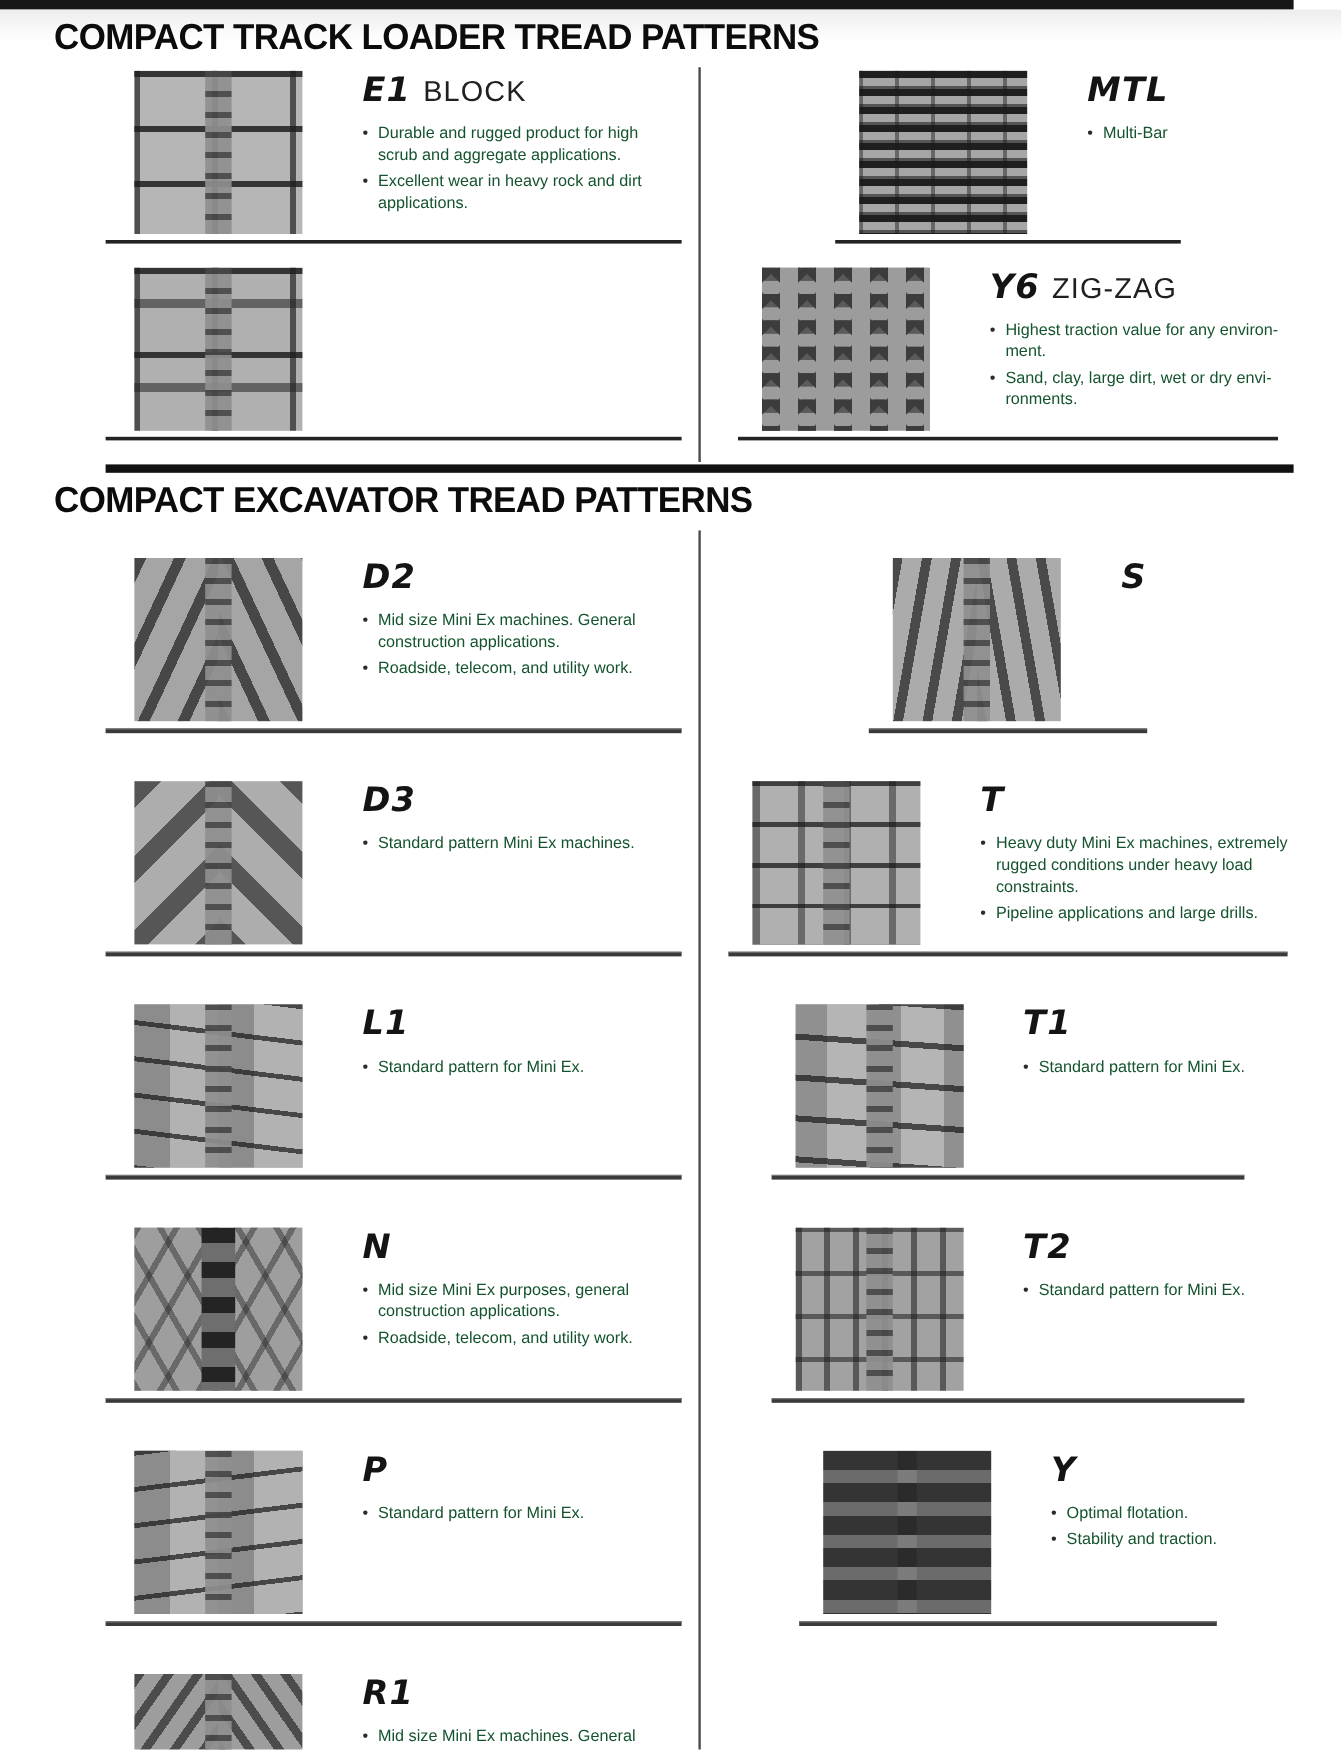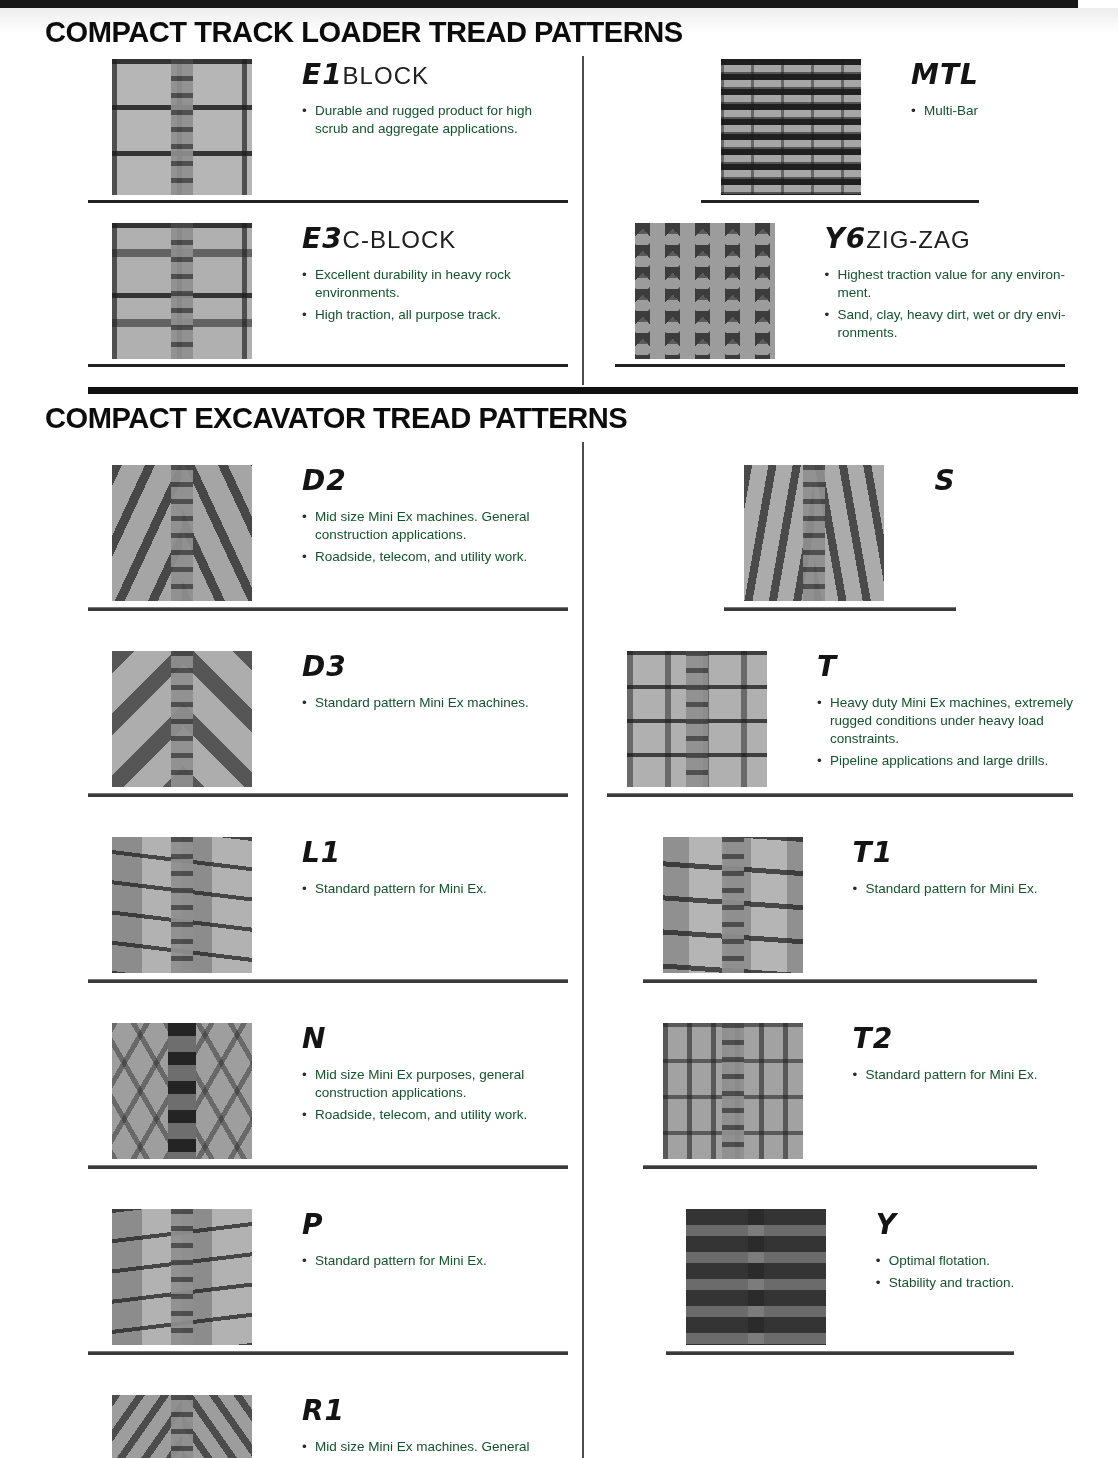--- a/index.html
+++ b/index.html
@@ -33,21 +33,21 @@
   .row.filler{flex:1;}
   .section-endbar{height:7px;background:#111111;margin:0 40px 0 88px;position:relative;z-index:1;}
 
   
   .tread{width:140px;height:136px;position:relative;overflow:hidden;flex:none;background:#a9a9a9;}
   .col-left .tread{margin-left:24px;}
   .col-right .tread{margin-left:40px;}
   .info{margin-left:50px;padding-top:2px;min-width:0;}
   .ttl{display:flex;align-items:baseline;}
   .code{font-family:"DejaVu Sans",sans-serif;font-style:italic;font-weight:800;font-size:28px;line-height:1;color:#141414;letter-spacing:1px;}
-  .nm{font-size:24px;line-height:1;font-weight:400;color:#202020;letter-spacing:1px;}
+  .nm{font-size:24px;line-height:1;font-weight:400;color:#202020;letter-spacing:1px;margin-left:10px;}
   .bullets{list-style:none;margin:13px 0 0;padding:0;font-size:13.5px;line-height:1.33;color:#14532d;}
   .bullets li{position:relative;padding-left:13px;margin-bottom:4px;white-space:pre-line;}
   .bullets li::before{content:"\2022";position:absolute;left:0;top:0;color:#2b2b2b;}
 
   
   .spine::before{content:"";position:absolute;left:50%;width:22px;margin-left:-11px;top:0;bottom:0;
     background:repeating-linear-gradient(180deg,#474747 0 5px,#8f8f8f 5px 17px);opacity:.92;}
   .spine-dark::before{content:"";position:absolute;left:50%;width:28px;margin-left:-14px;top:0;bottom:0;
     background:repeating-linear-gradient(180deg,#242424 0 13px,#6e6e6e 13px 29px);}
   .pat-e1{background:
@@ -117,36 +117,27 @@
     <div class="row">
       <div class="tread pat-e1 spine"></div>
       <div class="info">
         <div class="ttl">
           <span class="code">E1</span>
           <span class="nm">BLOCK</span>
         </div>
         <ul class="bullets">
           <li>Durable and rugged product for high
 scrub and aggregate applications.</li>
+          <li>Excellent wear in heavy rock and dirt
+applications.</li>
         </ul>
       </div>
     </div>
     <div class="row">
       <div class="tread pat-e3 spine"></div>
-      <div class="info">
-        <div class="ttl">
-          <span class="code">E3</span>
-          <span class="nm">C-BLOCK</span>
-        </div>
-        <ul class="bullets">
-          <li>Excellent durability in heavy rock
-environments.</li>
-          <li>High traction, all purpose track.</li>
-        </ul>
-      </div>
     </div>
   </div>
 
   <div class="col col-right">
     <div class="row">
       <div class="tread pat-mtl"></div>
       <div class="info">
         <div class="ttl">
           <span class="code">MTL</span>
           <span class="nm"></span>
@@ -159,21 +150,21 @@
     <div class="row">
       <div class="tread pat-y6"></div>
       <div class="info">
         <div class="ttl">
           <span class="code">Y6</span>
           <span class="nm">ZIG-ZAG</span>
         </div>
         <ul class="bullets">
           <li>Highest traction value for any environ-
 ment.</li>
-          <li>Sand, clay, heavy dirt, wet or dry envi-
+          <li>Sand, clay, large dirt, wet or dry envi-
 ronments.</li>
         </ul>
       </div>
     </div>
     <div class="row filler"></div>
   </div>
 </div>
 
 <div class="section-endbar"></div>
 

